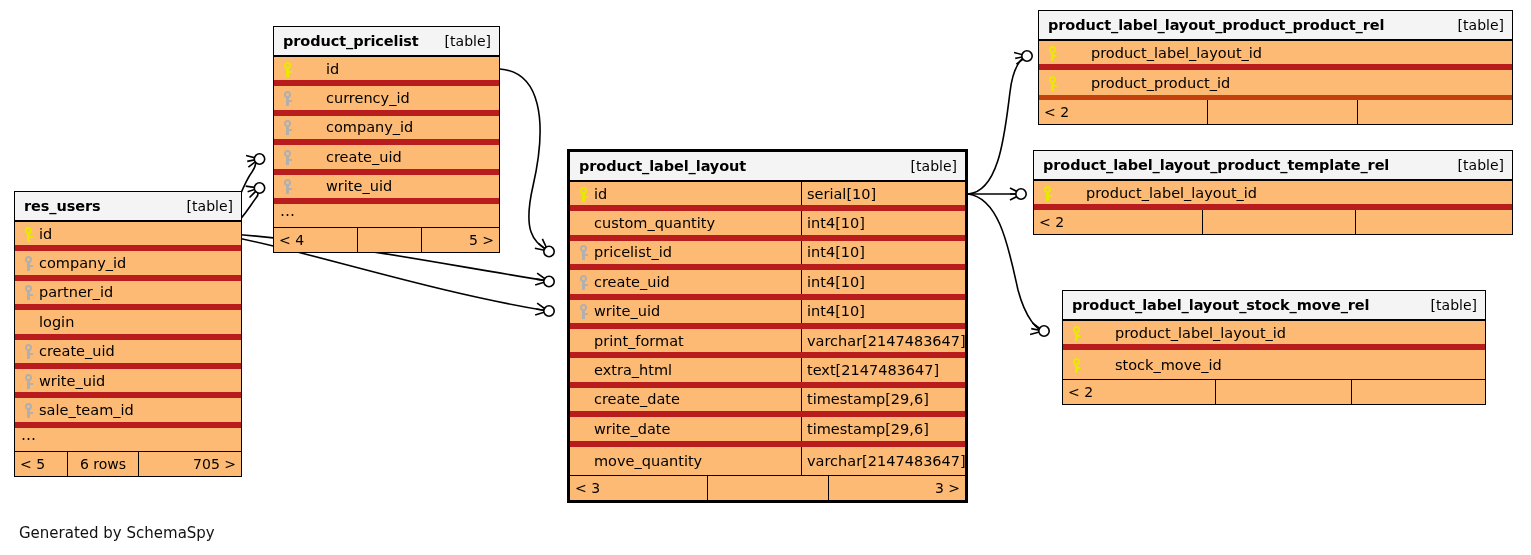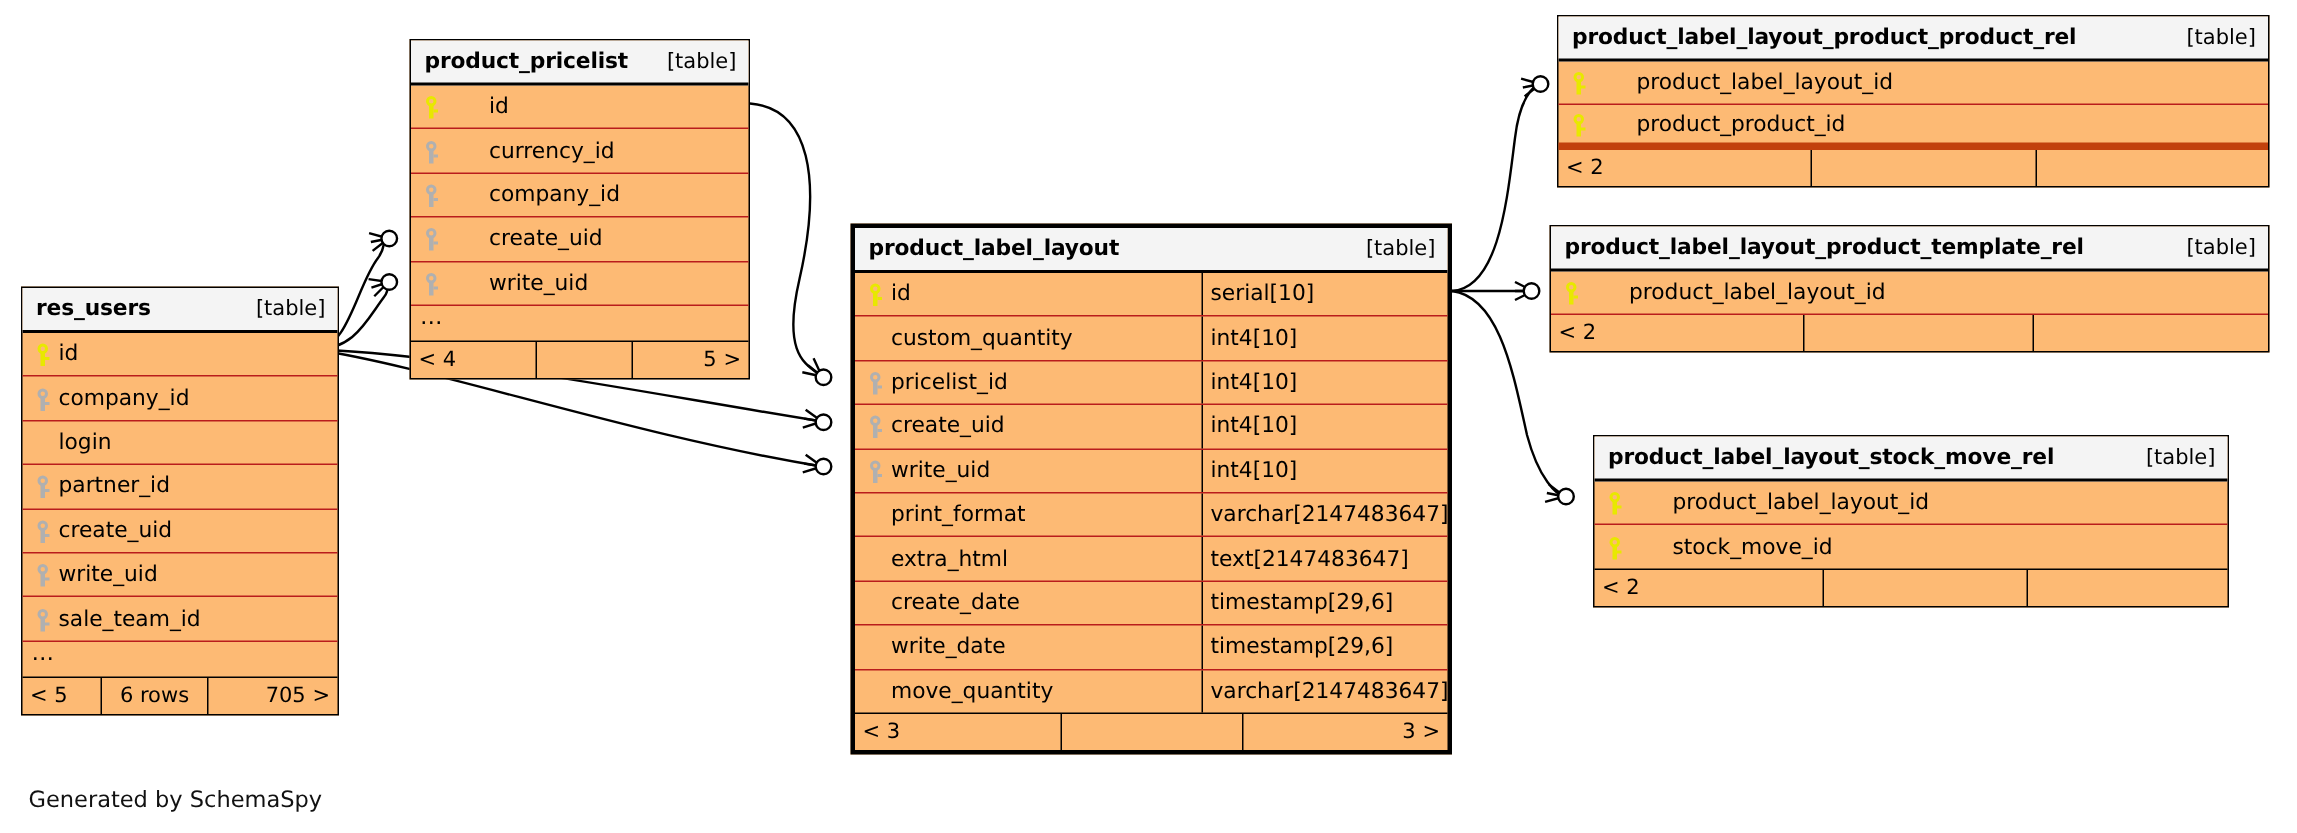--- a/index.html
+++ b/index.html
@@ -32,21 +32,21 @@
     padding:0 8px 0 9px;
     height:30px;
     white-space:nowrap;
   }
   .tname{font-weight:bold;font-size:14.5px;letter-spacing:-0.1px;}
   .ttag{margin-left:auto;font-size:14px;font-weight:normal;}
 
   .row{
     display:flex;align-items:stretch;
     height:29.4px;
-    border-bottom:1px solid #b91c1c;
+    border-bottom:6px solid #b91c1c;
     box-sizing:border-box;
     white-space:nowrap;
   }
   .row:last-child{border-bottom:none;}
   .cname{
     display:flex;align-items:center;
     padding-left:7px;
     box-sizing:border-box;
     overflow:hidden;
   }
@@ -142,21 +142,21 @@
       <circle cx="259.5" cy="188" r="5.2"></circle>
       <circle cx="549" cy="251.5" r="5.2"></circle>
       <circle cx="549" cy="281.5" r="5.2"></circle>
       <circle cx="549" cy="311" r="5.2"></circle>
       <circle cx="1027" cy="56" r="5.2"></circle>
       <circle cx="1021" cy="194" r="5.2"></circle>
       <circle cx="1044" cy="331" r="5.2"></circle>
     </g>
   </svg>
 
-  <div class="tbl" id="t-res_users" style="left:14px;top:191px;width:212px;">
+  <div class="tbl" id="t-res_users" style="left:14px;top:191px;width:228px;">
     <div class="thead">
       <span class="tname">res_users</span>
       <span class="ttag">[table]</span>
     </div>
     <div class="row">
       <span class="cname" style="flex:1 1 auto;">
           <span class="key pk">
             <i></i>
             <b></b>
           </span>
@@ -167,31 +167,31 @@
       <span class="cname" style="flex:1 1 auto;">
           <span class="key fk">
             <i></i>
             <b></b>
           </span>
           <span class="lbl">company_id</span>
         </span>
     </div>
     <div class="row">
       <span class="cname" style="flex:1 1 auto;">
+          <span class="key fk">
+            <i></i>
+            <b></b>
+          </span>
+          <span class="lbl">partner_id</span>
+        </span>
+    </div>
+    <div class="row">
+      <span class="cname" style="flex:1 1 auto;">
           <span class="key none"></span>
           <span class="lbl">login</span>
-        </span>
-    </div>
-    <div class="row">
-      <span class="cname" style="flex:1 1 auto;">
-          <span class="key fk">
-            <i></i>
-            <b></b>
-          </span>
-          <span class="lbl">partner_id</span>
         </span>
     </div>
     <div class="row">
       <span class="cname" style="flex:1 1 auto;">
           <span class="key fk">
             <i></i>
             <b></b>
           </span>
           <span class="lbl">create_uid</span>
         </span>

